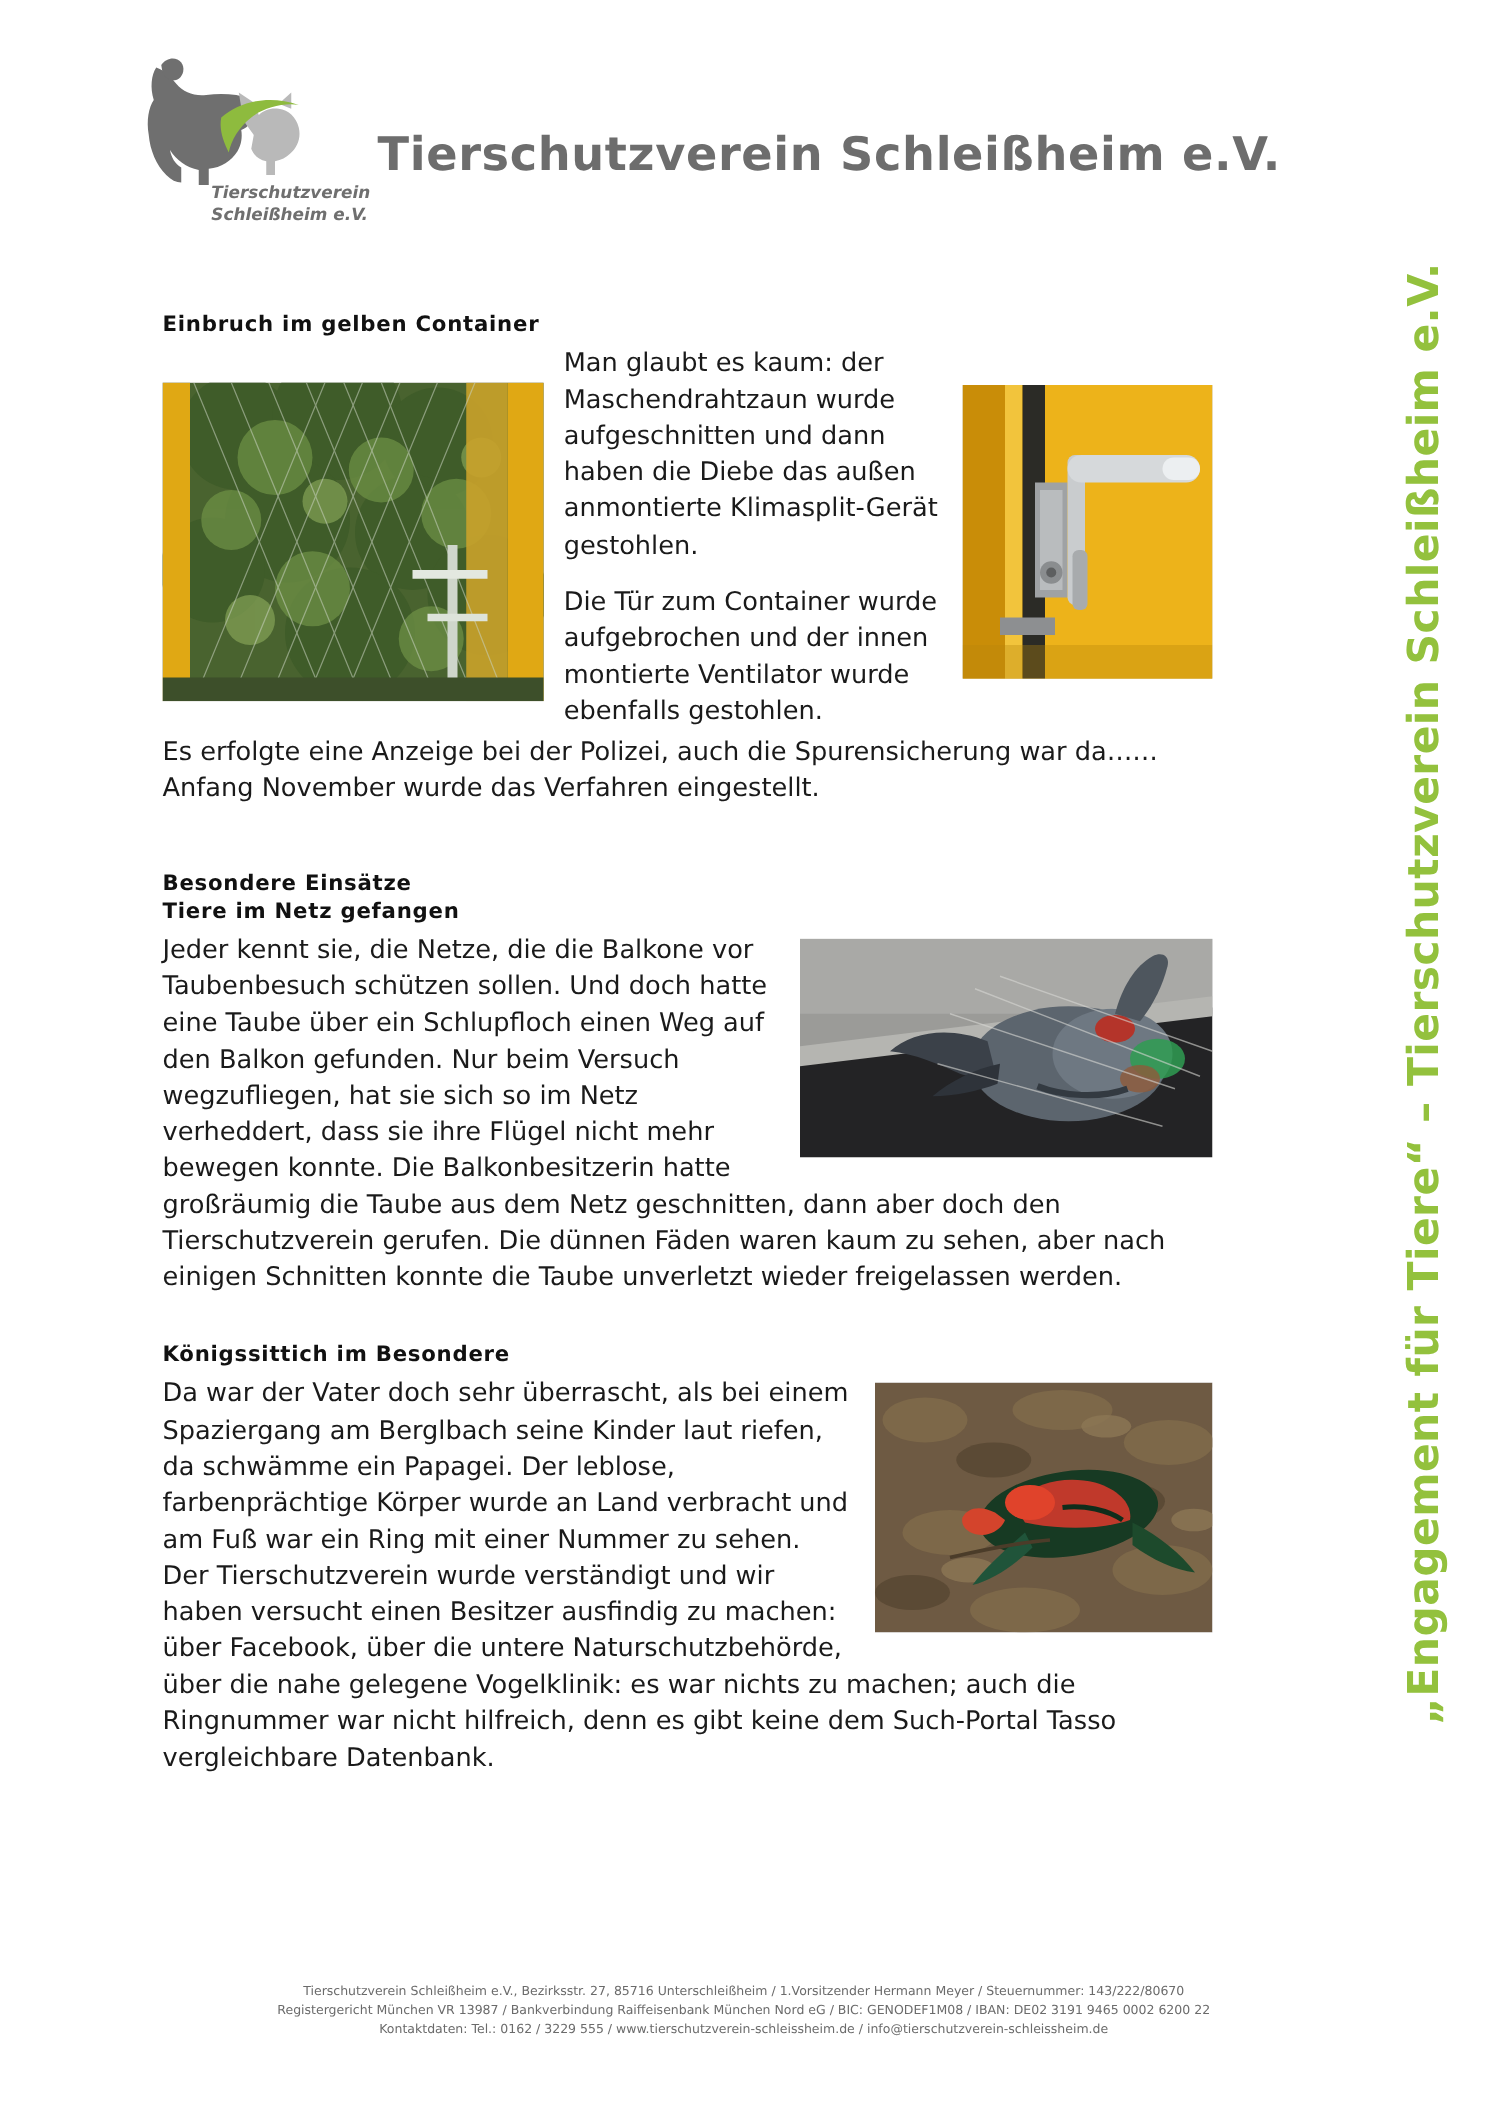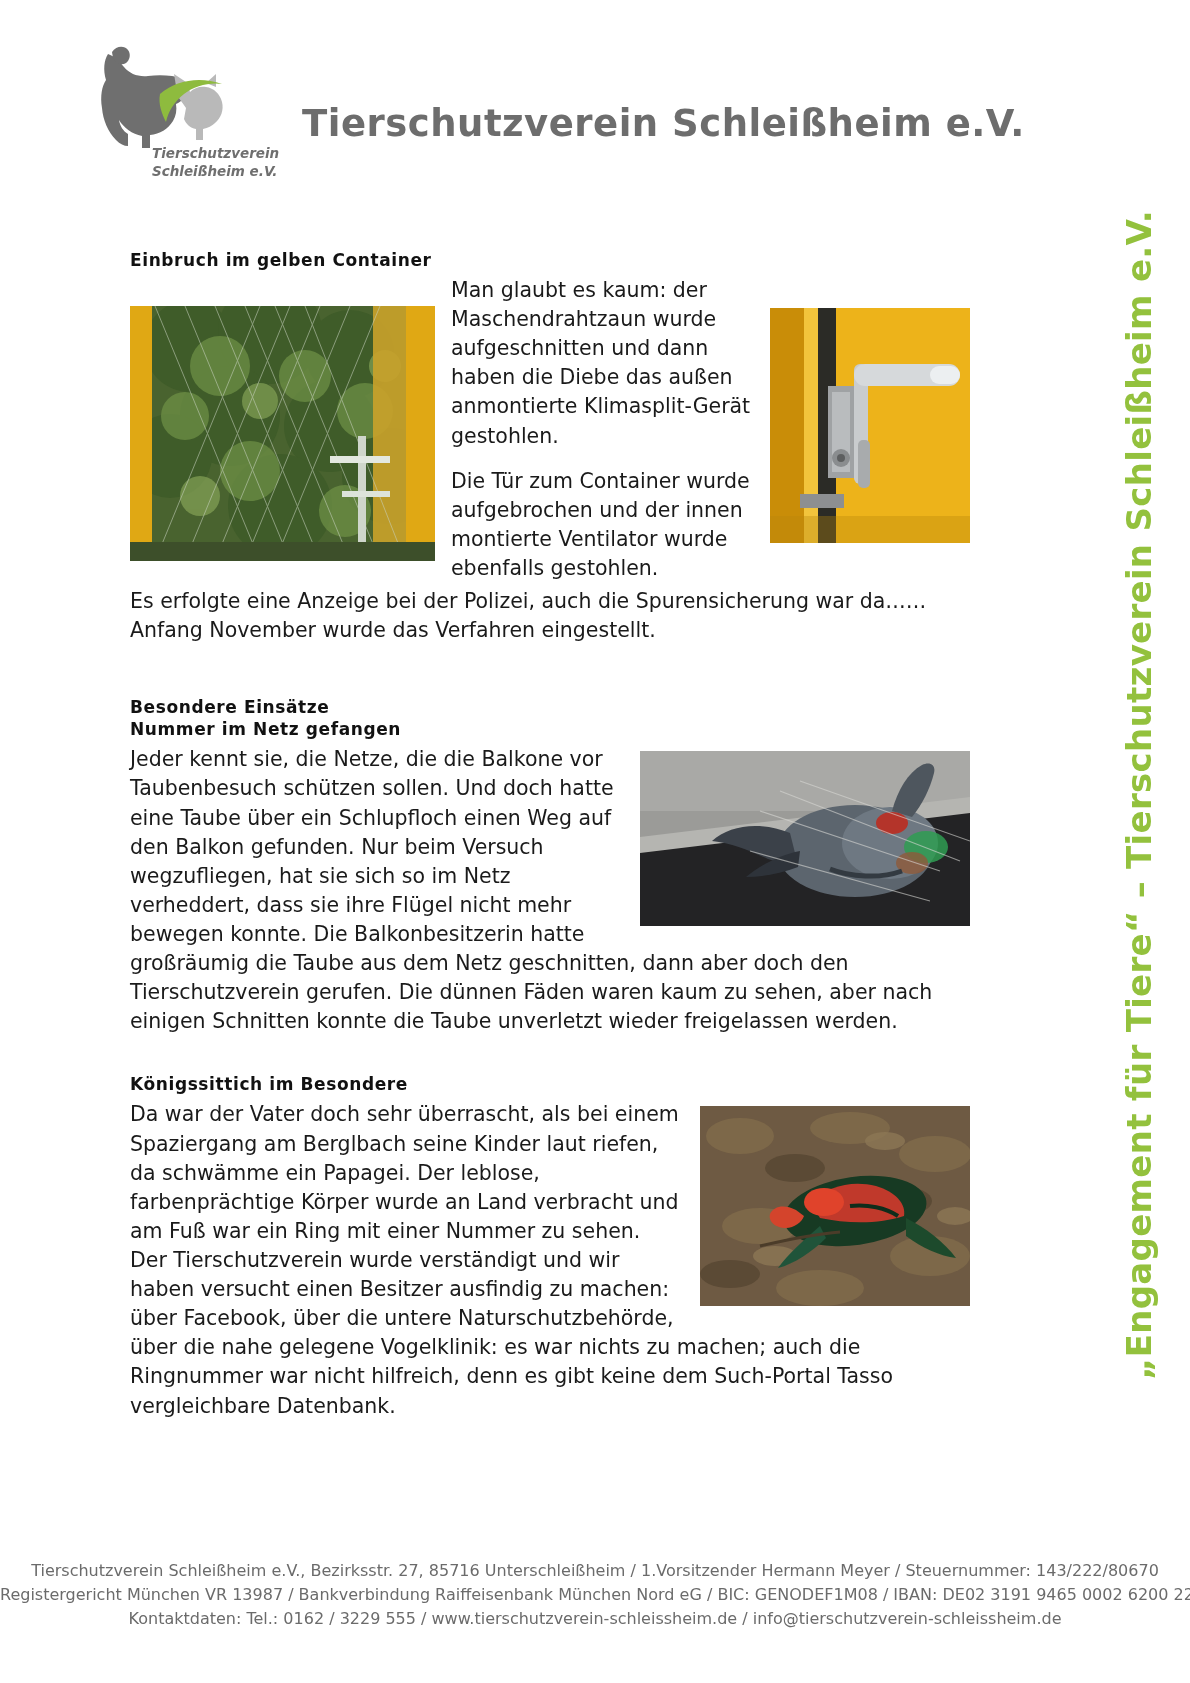--- a/index.html
+++ b/index.html
@@ -19,21 +19,21 @@
   
   .header {
     position: absolute;
     top: 28px;
     left: 90px;
     width: 1010px;
     height: 150px;
   }
   .logo {
     position: absolute;
-    left: 0;
+    left: 17px;
     top: 8px;
     width: 200px;
     height: 145px;
   }
   .logo svg { display: block; }
   .org-title {
     position: absolute;
     left: 212px;
     top: 74px;
     font-family: "DejaVu Sans", sans-serif;
@@ -115,21 +115,21 @@
   .clear { clear: both; }
 
   
   .footer {
     position: absolute;
     left: 0;
     right: 0;
     bottom: 52px;
     text-align: center;
     font-family: "DejaVu Sans", sans-serif;
-    font-size: 16px;
+    font-size: 10px;
     line-height: 1.5;
     color: #6b6b6b;
   }
   .footer div { white-space: nowrap; }
 </style>
 </head>
 <body>
 
 <div class="header">
 
@@ -244,21 +244,21 @@
     </div>
 
     <p class="para">Man glaubt es kaum: der Maschendrahtzaun wurde aufgeschnitten und dann haben die Diebe das außen anmontierte Klimasplit-Gerät gestohlen.</p>
     <p class="para">Die Tür zum Container wurde aufgebrochen und der innen montierte Ventilator wurde ebenfalls gestohlen.</p>
     <div class="clear"></div>
     <p class="para" style="margin-top:4px;">Es erfolgte eine Anzeige bei der Polizei, auch die Spurensicherung war da…… Anfang November wurde das Verfahren eingestellt.</p>
   </div>
 
   <div class="block" style="margin-top:52px;">
     <h2 class="h-sub tight">Besondere Einsätze</h2>
-    <h3 class="h-sub">Nummer im Netz gefangen</h3>
+    <h3 class="h-sub">Tiere im Netz gefangen</h3>
 
     <div class="photo float-right" style="position:static; width:330px; height:175px; margin-top:6px; margin-left:20px;">
       <svg width="330" height="175" viewBox="0 0 330 175" xmlns="http://www.w3.org/2000/svg" aria-hidden="true">
         <rect width="330" height="175" fill="#9b9b98"></rect>
         <rect x="0" y="0" width="330" height="60" fill="#a9a9a6"></rect>
         <path d="M0 95 L330 55 L330 175 L0 175 Z" fill="#232325"></path>
         <path d="M0 86 L330 46 L330 62 L0 102 Z" fill="#b5b5b1"></path>
 
         <ellipse cx="215" cy="100" rx="78" ry="46" fill="#5c656e"></ellipse>
         <ellipse cx="250" cy="92" rx="48" ry="36" fill="#6e7882"></ellipse>

